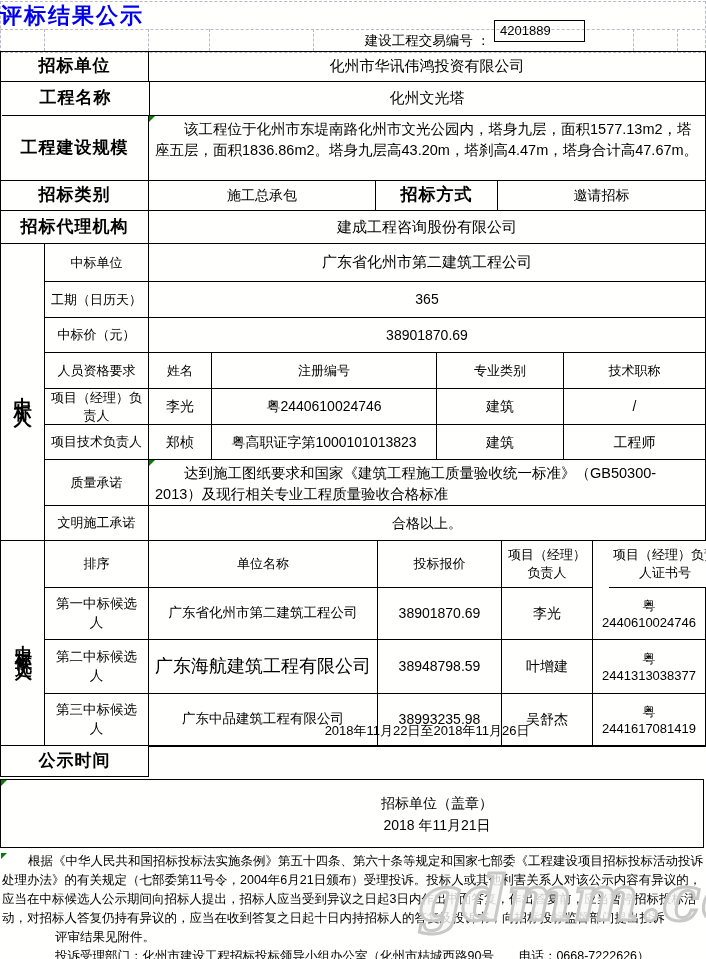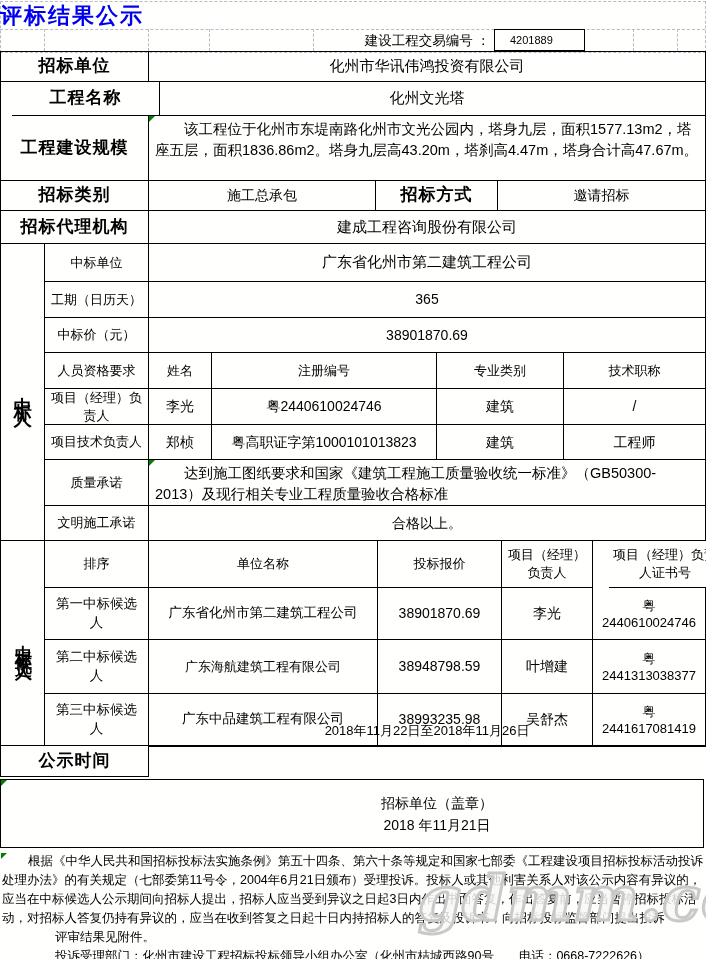--- a/index.html
+++ b/index.html
@@ -7,22 +7,22 @@
         font-family:"Liberation Sans","DejaVu Sans",sans-serif;color:#000;overflow:hidden;}
 
   
   #titlebox{position:absolute;left:0;top:1px;width:704px;height:50px;border:1px dashed #b9b9c9;}
   #pagetitle{position:absolute;left:0;top:3px;width:706px;height:26px;line-height:26px;
              text-align:left;font-size:22px;font-weight:700;color:#0000ee;letter-spacing:2px;}
   .gridh{position:absolute;left:0;width:705px;height:0;border-top:1px dashed #b9b9c9;}
   .gridv{position:absolute;top:29px;height:22px;width:0;border-left:1px dashed #b9b9c9;}
   #txn-label{position:absolute;left:313px;top:30px;width:177px;height:21px;line-height:21px;
              text-align:right;font-size:13.5px;}
-  #txn-value{position:absolute;left:494px;top:29px;width:91px;height:22px;line-height:20px;
-             border:1px solid #000;box-sizing:border-box;padding-left:15px;font-size:11px;}
+  #txn-value{position:absolute;left:494px;top:20px;width:91px;height:22px;line-height:20px;
+             border:1px solid #000;box-sizing:border-box;padding-left:5px;font-size:13px;}
 
   
   #tbl{position:absolute;left:0;top:51px;width:705px;height:725px;
        border-top:1px solid #000;border-left:1px solid #000;}
   .c{position:absolute;box-sizing:border-box;border-right:1px solid #000;border-bottom:1px solid #000;
      display:flex;align-items:center;justify-content:center;text-align:center;
      font-size:14px;line-height:1.35;overflow:hidden;}
   .lbl{font-weight:700;font-size:17px;letter-spacing:1px;}
   .sub{font-size:13px;}
   .hdr{font-size:13px;}
@@ -65,21 +65,21 @@
   <div class="gridv" style="left:633px;"></div>
   <div class="gridv" style="left:677px;"></div>
   <div id="txn-label">建设工程交易编号 ：</div>
   <div id="txn-value">4201889</div>
 
   <div id="tbl">
 
     <div class="c lbl" style="left:0;top:0;width:148px;height:30px;">招标单位</div>
     <div class="c" style="left:148px;top:0;width:557px;height:30px;font-size:15px;">化州市华讯伟鸿投资有限公司</div>
 
-    <div class="c lbl" style="left:11px;top:30px;width:148px;height:34px;">工程名称</div>
+    <div class="c lbl" style="left:1px;top:30px;width:148px;height:34px;">工程名称</div>
     <div class="c" style="left:148px;top:30px;width:557px;height:34px;font-size:15px;">化州文光塔</div>
 
     <div class="c lbl" style="left:0;top:64px;width:148px;height:65px;">工程建设规模</div>
     <div class="c para" style="left:148px;top:64px;width:557px;height:65px;">　　该工程位于化州市东堤南路化州市文光公园内，塔身九层，面积1577.13m2，塔座五层，面积1836.86m2。塔身九层高43.20m，塔刹高4.47m，塔身合计高47.67m。</div>
 
     <div class="c lbl" style="left:0;top:129px;width:148px;height:30px;">招标类别</div>
     <div class="c" style="left:148px;top:129px;width:227px;height:30px;">施工总承包</div>
     <div class="c lbl" style="left:375px;top:129px;width:122px;height:30px;">招标方式</div>
     <div class="c" style="left:497px;top:129px;width:208px;height:30px;">邀请招标</div>
 
@@ -132,21 +132,21 @@
     <div class="c" style="left:44px;top:536px;width:104px;height:52px;font-size:13.5px;padding:0 10px;">第一中标候选人</div>
     <div class="c" style="left:148px;top:536px;width:229px;height:52px;font-size:13.5px;">广东省化州市第二建筑工程公司</div>
     <div class="c" style="left:377px;top:536px;width:124px;height:52px;">38901870.69</div>
     <div class="c" style="left:501px;top:536px;width:91px;height:52px;">李光</div>
     <div class="c two" style="left:592px;top:536px;width:113px;height:52px;">
       <span>粤</span>
       <span>2440610024746</span>
     </div>
 
     <div class="c" style="left:44px;top:588px;width:104px;height:54px;font-size:13.5px;padding:0 10px;">第二中标候选人</div>
-    <div class="c" style="left:148px;top:588px;width:229px;height:54px;font-size:13px;">广东海航建筑工程有限公司</div>
+    <div class="c" style="left:148px;top:588px;width:229px;height:54px;font-size:18px;">广东海航建筑工程有限公司</div>
     <div class="c" style="left:377px;top:588px;width:124px;height:54px;">38948798.59</div>
     <div class="c" style="left:501px;top:588px;width:91px;height:54px;">叶增建</div>
     <div class="c two" style="left:592px;top:588px;width:113px;height:54px;">
       <span>粤</span>
       <span>2441313038377</span>
     </div>
 
     <div class="c" style="left:44px;top:642px;width:104px;height:52px;font-size:13.5px;padding:0 10px;">第三中标候选人</div>
     <div class="c" style="left:148px;top:642px;width:229px;height:52px;font-size:13.5px;">广东中品建筑工程有限公司</div>
     <div class="c" style="left:377px;top:642px;width:124px;height:52px;">38993235.98</div>

